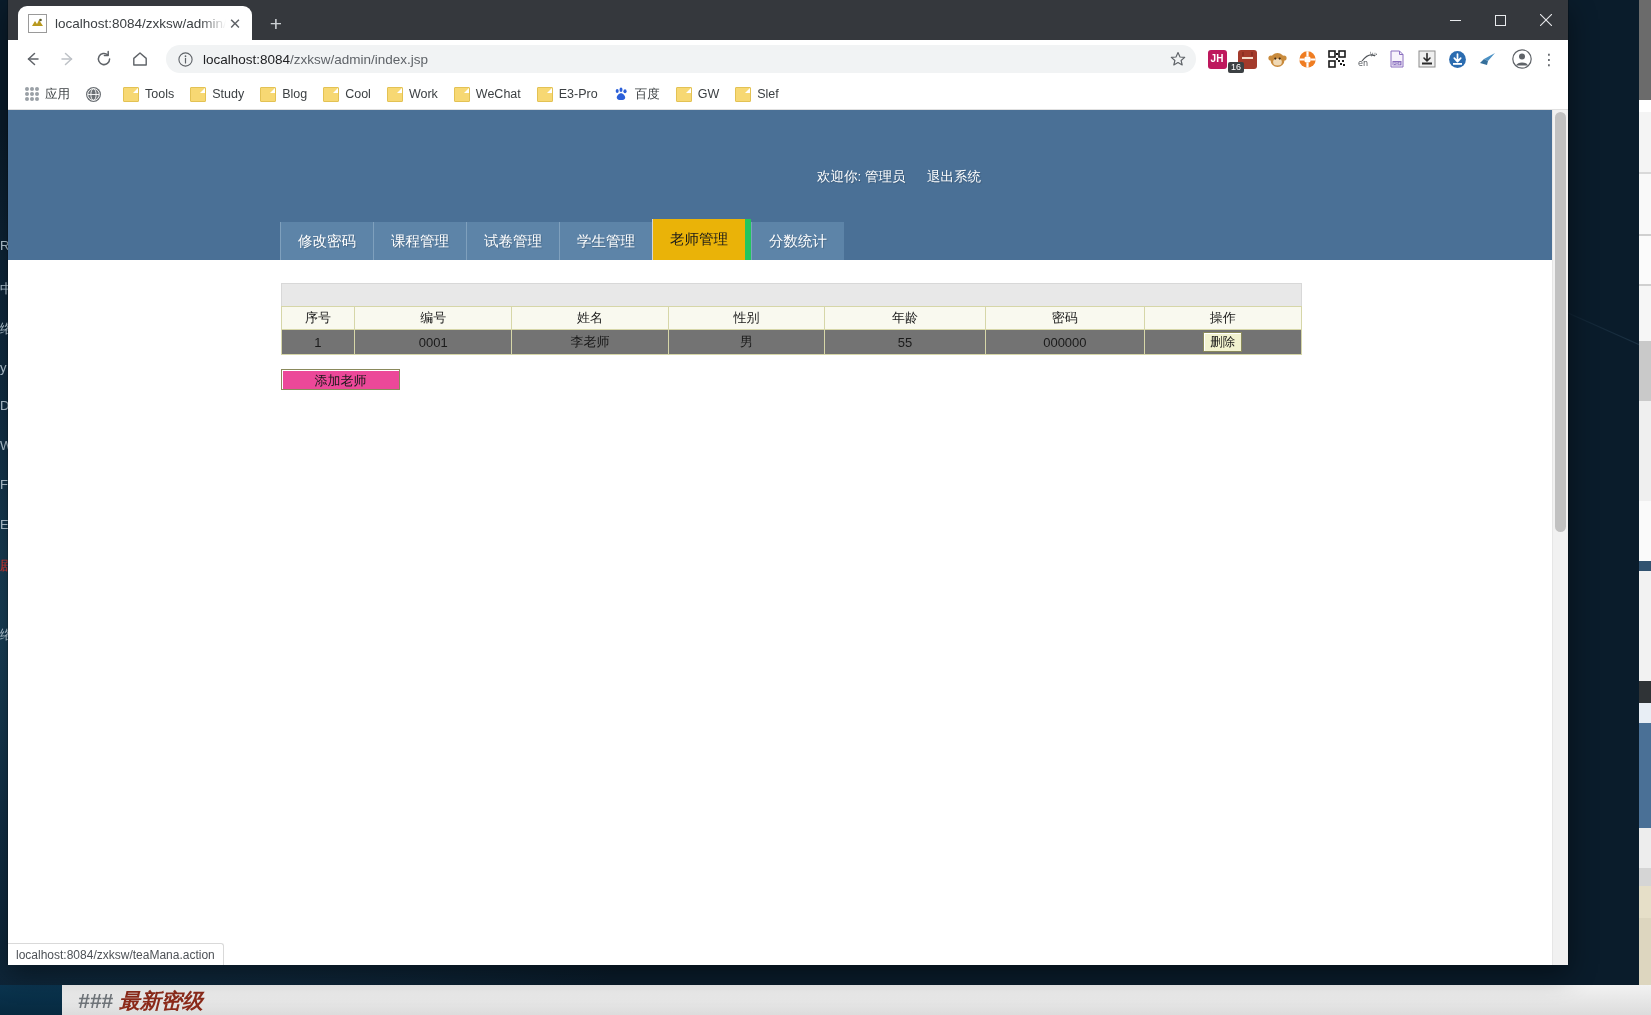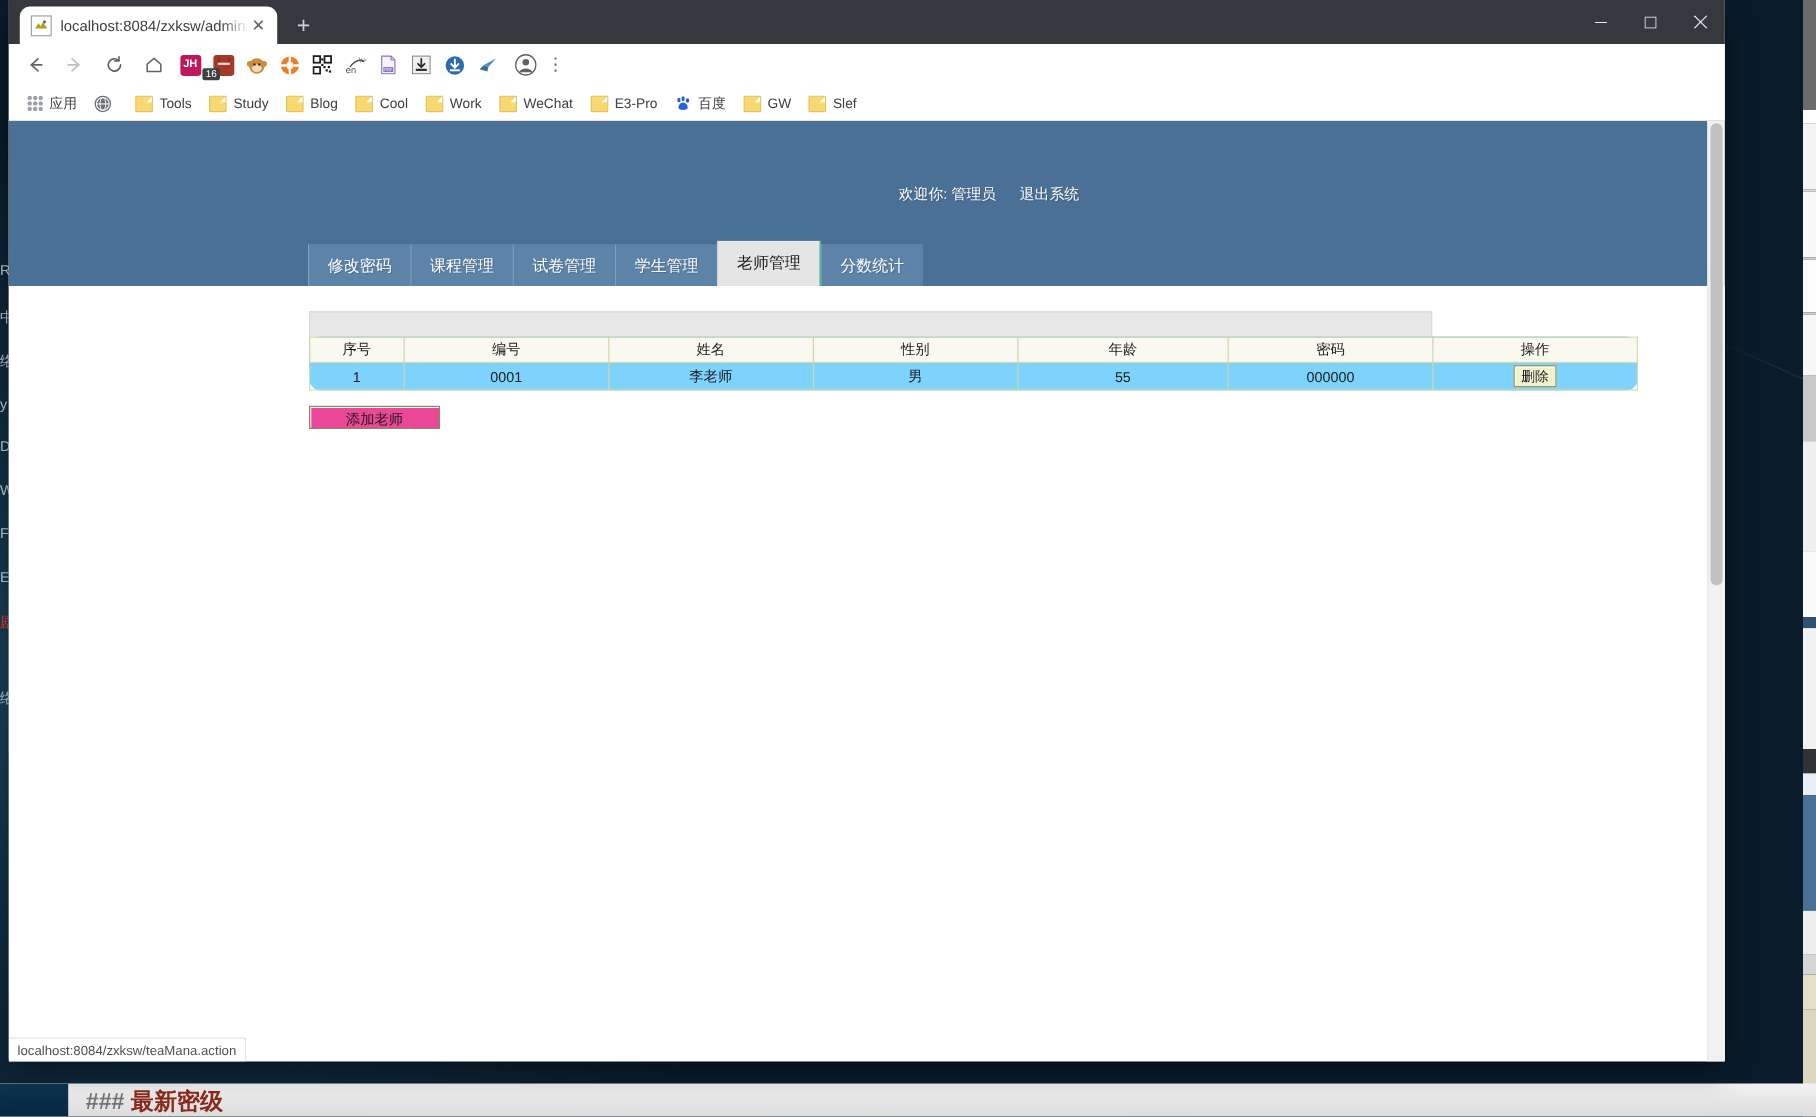--- a/index.html
+++ b/index.html
@@ -48,21 +48,21 @@
     position: absolute; left: 0; bottom: 0; width: 1651px; height: 30px;
     background: linear-gradient(180deg,#f2f2f2 0%, #dcdcdc 100%);
     overflow: hidden;
   }
   #bottom-ghost .seg-dark {
     position: absolute; left: 0; top: 0; width: 62px; height: 30px;
     background: linear-gradient(180deg,#0b3550,#06293f);
   }
   #bottom-ghost .ghost-title {
     position: absolute; left: 78px; top: 2px;
-    font-size: 21px; font-weight: bold; color: #6f7479;
+    font-size: 21px; font-weight: bold; color: #6f7479; font-style: italic;
   }
   #bottom-ghost .ghost-title b { color: #8b2a1a; }
 
   
   #browser {
     position: absolute;
     left: 8px; top: 0; width: 1560px; height: 963px;
     background: #ffffff;
     box-shadow: 0 0 0 1px rgba(0,0,0,.18), 0 10px 26px rgba(0,0,0,.45);
   }
@@ -297,51 +297,50 @@
     display: flex; align-items: center; justify-content: center;
     background: #5d84a8;
     color: #ffffff;
     font-size: 14.5px;
     border-left: 1px solid #7fa0bd;
     white-space: nowrap;
     text-shadow: 1px 1px 1px rgba(0,0,0,.2);
   }
   .apptab:first-child { border-left: 1px solid #7fa0bd; }
   .apptab.active {
-    background: #e5e5e5;
+    background: #eab308;
     color: #1a1a1a;
     height: 41px;
     text-shadow: none;
     border-left: 1px solid #d6d6d6;
-    border-right: 1px solid #22c55e;
+    border-right: 6px solid #22c55e;
   }
 
   #content-area {
     position: relative;
     background: #ffffff;
     min-height: 400px;
     padding-top: 23px;
   }
   #table-wrap {
     margin-left: 273px;
     width: 1021px;
   }
   #topbar-strip {
     height: 22px;
     background: #e8e8e8;
     border: 1px solid #d8d8d8;
     border-bottom: none;
   }
   table#teacher-table {
-    width: 1208px;
+    width: 1021px;
     border-collapse: collapse;
     font-size: 13px;
     color: #1a1a1a;
-    background: #7dd3fc;
-    border-radius: 11px;
+    background: #737373;
   }
   table#teacher-table th,
   table#teacher-table td {
     border: 1px solid #d6d6a8;
     text-align: center;
     height: 22px;
     font-weight: normal;
     padding: 0 4px;
   }
   table#teacher-table thead th { background: #f9f9ef; height: 22px; }
@@ -506,20 +505,37 @@
           <path d="M14.6 9 A5.6 5.6 0 1 1 12.7 4.8" fill="none" stroke="currentColor" stroke-width="1.5" stroke-linecap="round"></path>
           <path d="M13.2 1.6 L13.2 5.4 L9.4 5.4" fill="none" stroke="currentColor" stroke-width="1.5" stroke-linecap="round" stroke-linejoin="round"></path>
         </svg>
     </div>
     <div class="tb-btn">
       <svg width="18" height="18" viewBox="0 0 18 18">
           <path d="M2.8 8.4 L9 3 L15.2 8.4 L15.2 15 L2.8 15 Z" fill="none" stroke="currentColor" stroke-width="1.4" stroke-linejoin="round"></path>
         </svg>
     </div>
 
+    <div id="omnibox">
+      <span class="info-icon">
+        <svg width="15" height="15" viewBox="0 0 15 15">
+            <circle cx="7.5" cy="7.5" r="6.6" fill="none" stroke="currentColor" stroke-width="1.1"></circle>
+            <line x1="7.5" y1="6.4" x2="7.5" y2="11" stroke="currentColor" stroke-width="1.2" stroke-linecap="round"></line>
+            <circle cx="7.5" cy="4.2" r="0.85" fill="currentColor"></circle>
+          </svg>
+      </span>
+      <span class="url">
+        <span class="host">localhost:8084</span><span class="path">/zxksw/admin/index.jsp</span>
+      </span>
+      <span class="star">
+        <svg width="16" height="16" viewBox="0 0 16 16">
+            <path d="M8 1.6 L10 6 L14.7 6.4 L11.1 9.5 L12.2 14 L8 11.6 L3.8 14 L4.9 9.5 L1.3 6.4 L6 6 Z" fill="none" stroke="currentColor" stroke-width="1.15" stroke-linejoin="round"></path>
+          </svg>
+      </span>
+    </div>
 
     <div id="extensions">
       <div class="ext">
         <span class="glyphbox" style="background:#be185d">JH</span>
       </div>
       <div class="ext">
         <span class="glyphbox" style="background:#a33a2b">
           <svg width="15" height="14" viewBox="0 0 15 14">
               <rect x="0" y="2" width="15" height="12" fill="#a33a2b"></rect>
               <rect x="2" y="0" width="2" height="4" fill="#8d2f22"></rect>

